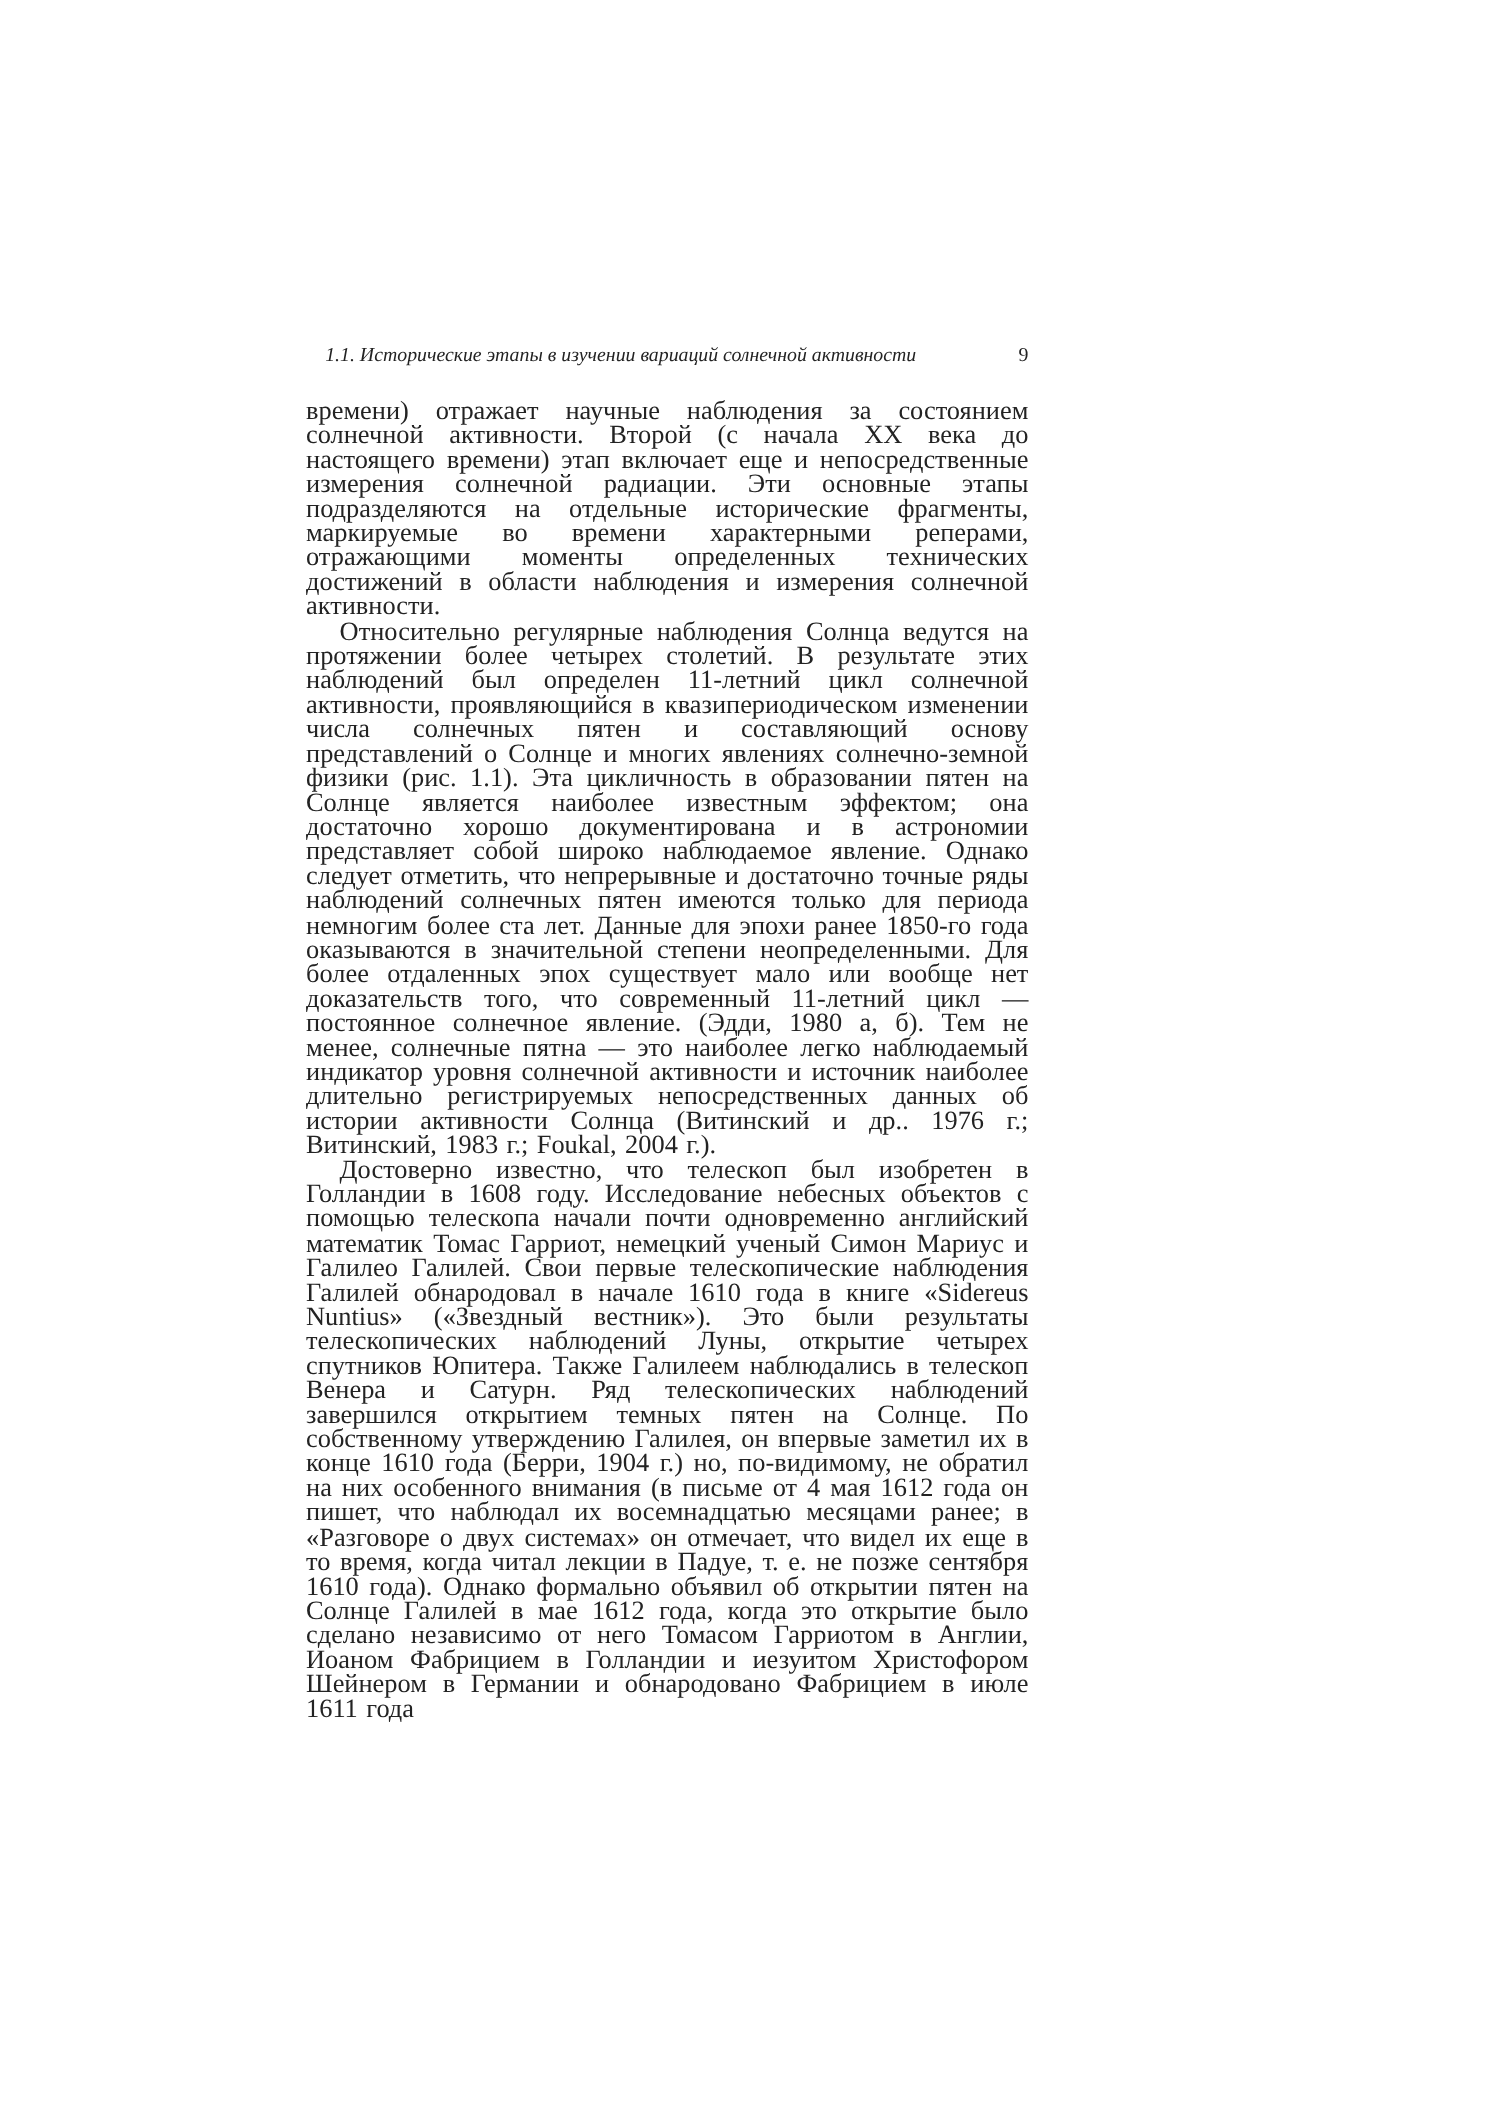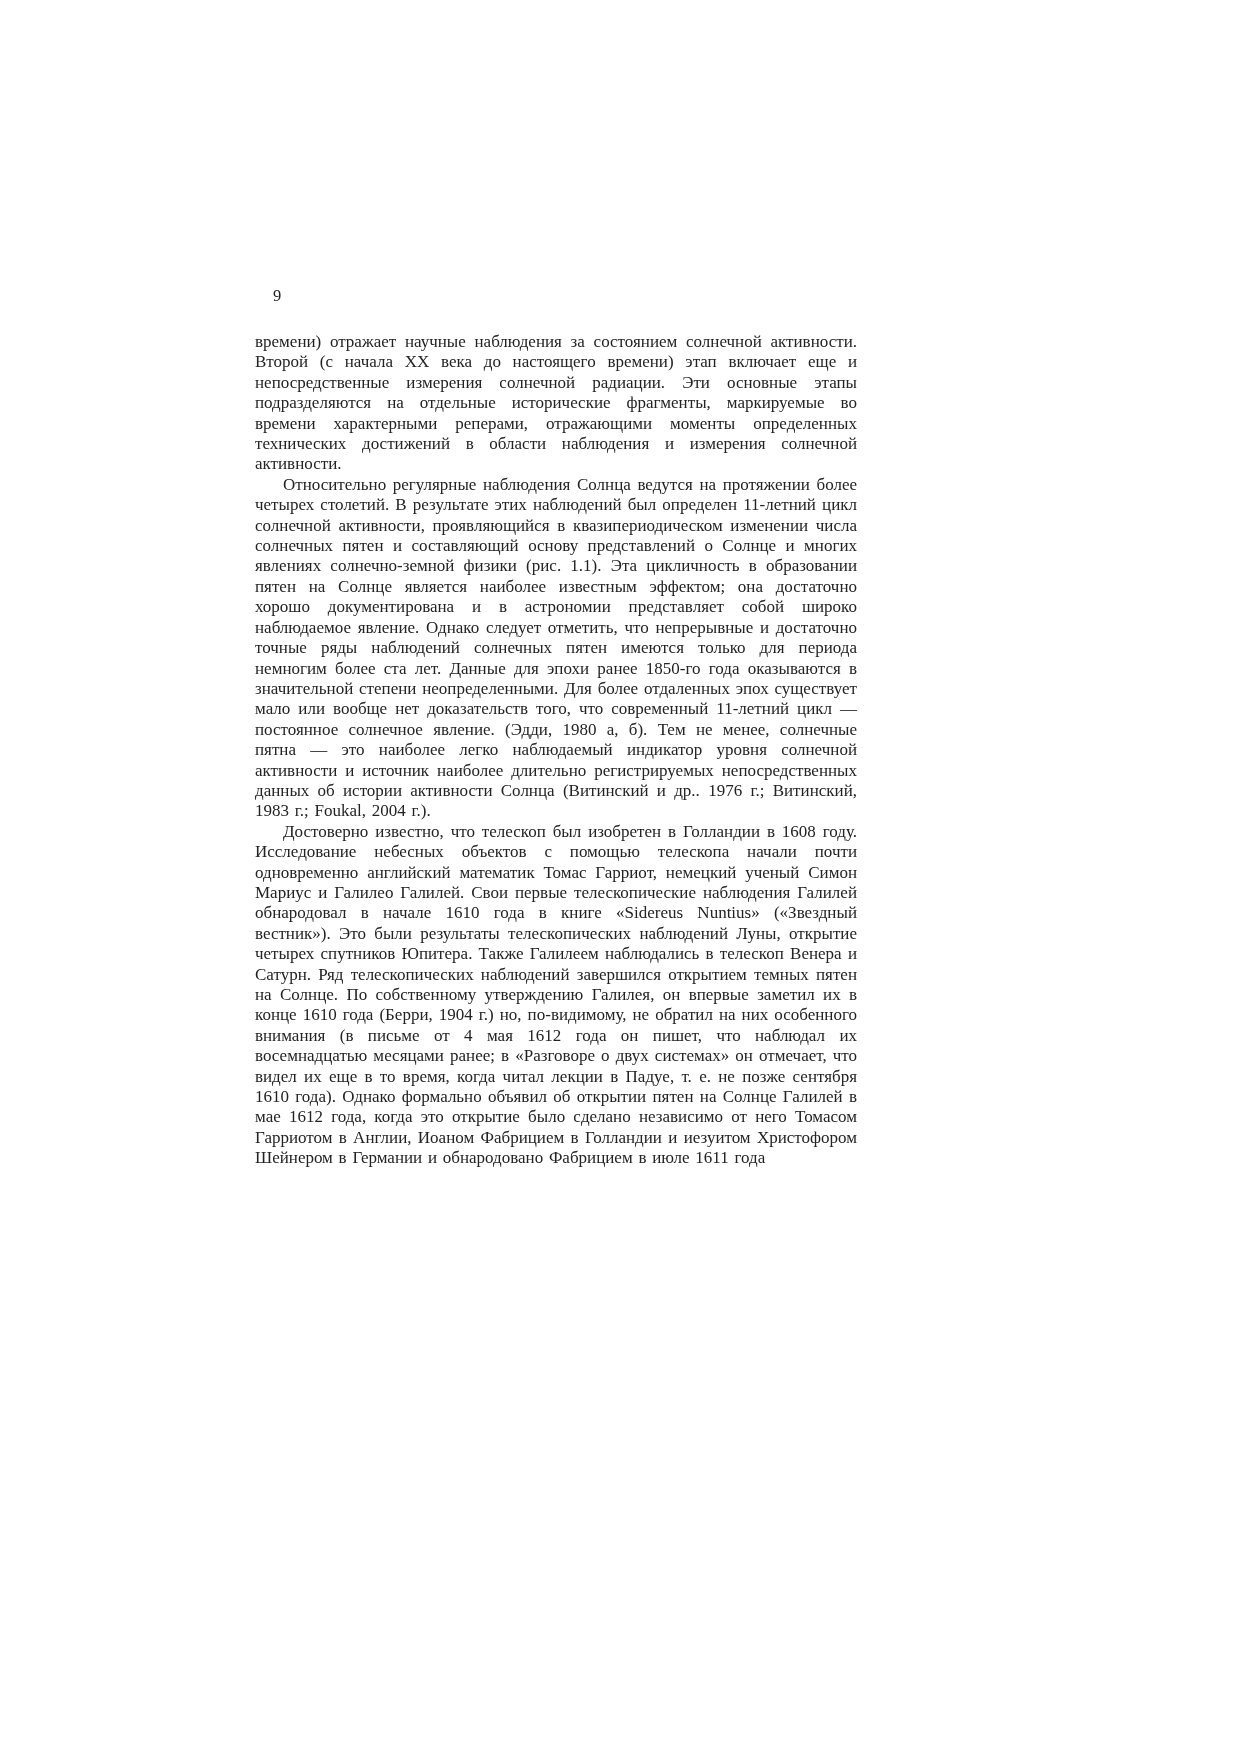--- a/index.html
+++ b/index.html
@@ -33,40 +33,41 @@
   .running-header .header-title {
     font-style: italic;
     padding-left: 16px;
   }
   .running-header .page-number {
     font-style: normal;
     padding-left: 18px;
   }
   .body-text {
     margin-top: 26px;
-    font-size: 17px;
+    font-size: 22px;
     line-height: 20.4px;
     text-align: justify;
   }
   .body-text p {
     margin: 0;
     text-indent: 28px;
     word-spacing: 1.5px;
   }
   .body-text p.no-indent {
     text-indent: 0;
   }
 </style>
 </head>
 <body>
 
 <div class="page">
   <div class="content">
 
     <div class="running-header">
+      <span class="header-title">1.1. Исторические этапы в изучении вариаций солнечной активности</span>
       <span class="page-number">9</span>
     </div>
 
     <div class="body-text">
       <p class="no-indent">времени) отражает научные наблюдения за состоянием солнечной активности. Второй (с начала XX века до настоящего времени) этап включает еще и непосредственные измерения солнечной радиации. Эти основные этапы подразделяются на отдельные исторические фрагменты, маркируемые во времени характерными реперами, отражающими моменты определенных технических достижений в области наблюдения и измерения солнечной активности.</p>
       <p>Относительно регулярные наблюдения Солнца ведутся на протяжении более четырех столетий. В результате этих наблюдений был определен 11-летний цикл солнечной активности, проявляющийся в квазипериодическом изменении числа солнечных пятен и составляющий основу представлений о Солнце и многих явлениях солнечно-земной физики (рис. 1.1). Эта цикличность в образовании пятен на Солнце является наиболее известным эффектом; она достаточно хорошо документирована и в астрономии представляет собой широко наблюдаемое явление. Однако следует отметить, что непрерывные и достаточно точные ряды наблюдений солнечных пятен имеются только для периода немногим более ста лет. Данные для эпохи ранее 1850-го года оказываются в значительной степени неопределенными. Для более отдаленных эпох существует мало или вообще нет доказательств того, что современный 11-летний цикл — постоянное солнечное явление. (Эдди, 1980 а, б). Тем не менее, солнечные пятна — это наиболее легко наблюдаемый индикатор уровня солнечной активности и источник наиболее длительно регистрируемых непосредственных данных об истории активности Солнца (Витинский и др.. 1976 г.; Витинский, 1983 г.; Foukal, 2004 г.).</p>
       <p>Достоверно известно, что телескоп был изобретен в Голландии в 1608 году. Исследование небесных объектов с помощью телескопа начали почти одновременно английский математик Томас Гарриот, немецкий ученый Симон Мариус и Галилео Галилей. Свои первые телескопические наблюдения Галилей обнародовал в начале 1610 года в книге «Sidereus Nuntius» («Звездный вестник»). Это были результаты телескопических наблюдений Луны, открытие четырех спутников Юпитера. Также Галилеем наблюдались в телескоп Венера и Сатурн. Ряд телескопических наблюдений завершился открытием темных пятен на Солнце. По собственному утверждению Галилея, он впервые заметил их в конце 1610 года (Берри, 1904 г.) но, по-видимому, не обратил на них особенного внимания (в письме от 4 мая 1612 года он пишет, что наблюдал их восемнадцатью месяцами ранее; в «Разговоре о двух системах» он отмечает, что видел их еще в то время, когда читал лекции в Падуе, т. е. не позже сентября 1610 года). Однако формально объявил об открытии пятен на Солнце Галилей в мае 1612 года, когда это открытие было сделано независимо от него Томасом Гарриотом в Англии, Иоаном Фабрицием в Голландии и иезуитом Христофором Шейнером в Германии и обнародовано Фабрицием в июле 1611 года</p>
     </div>
 
   </div>

